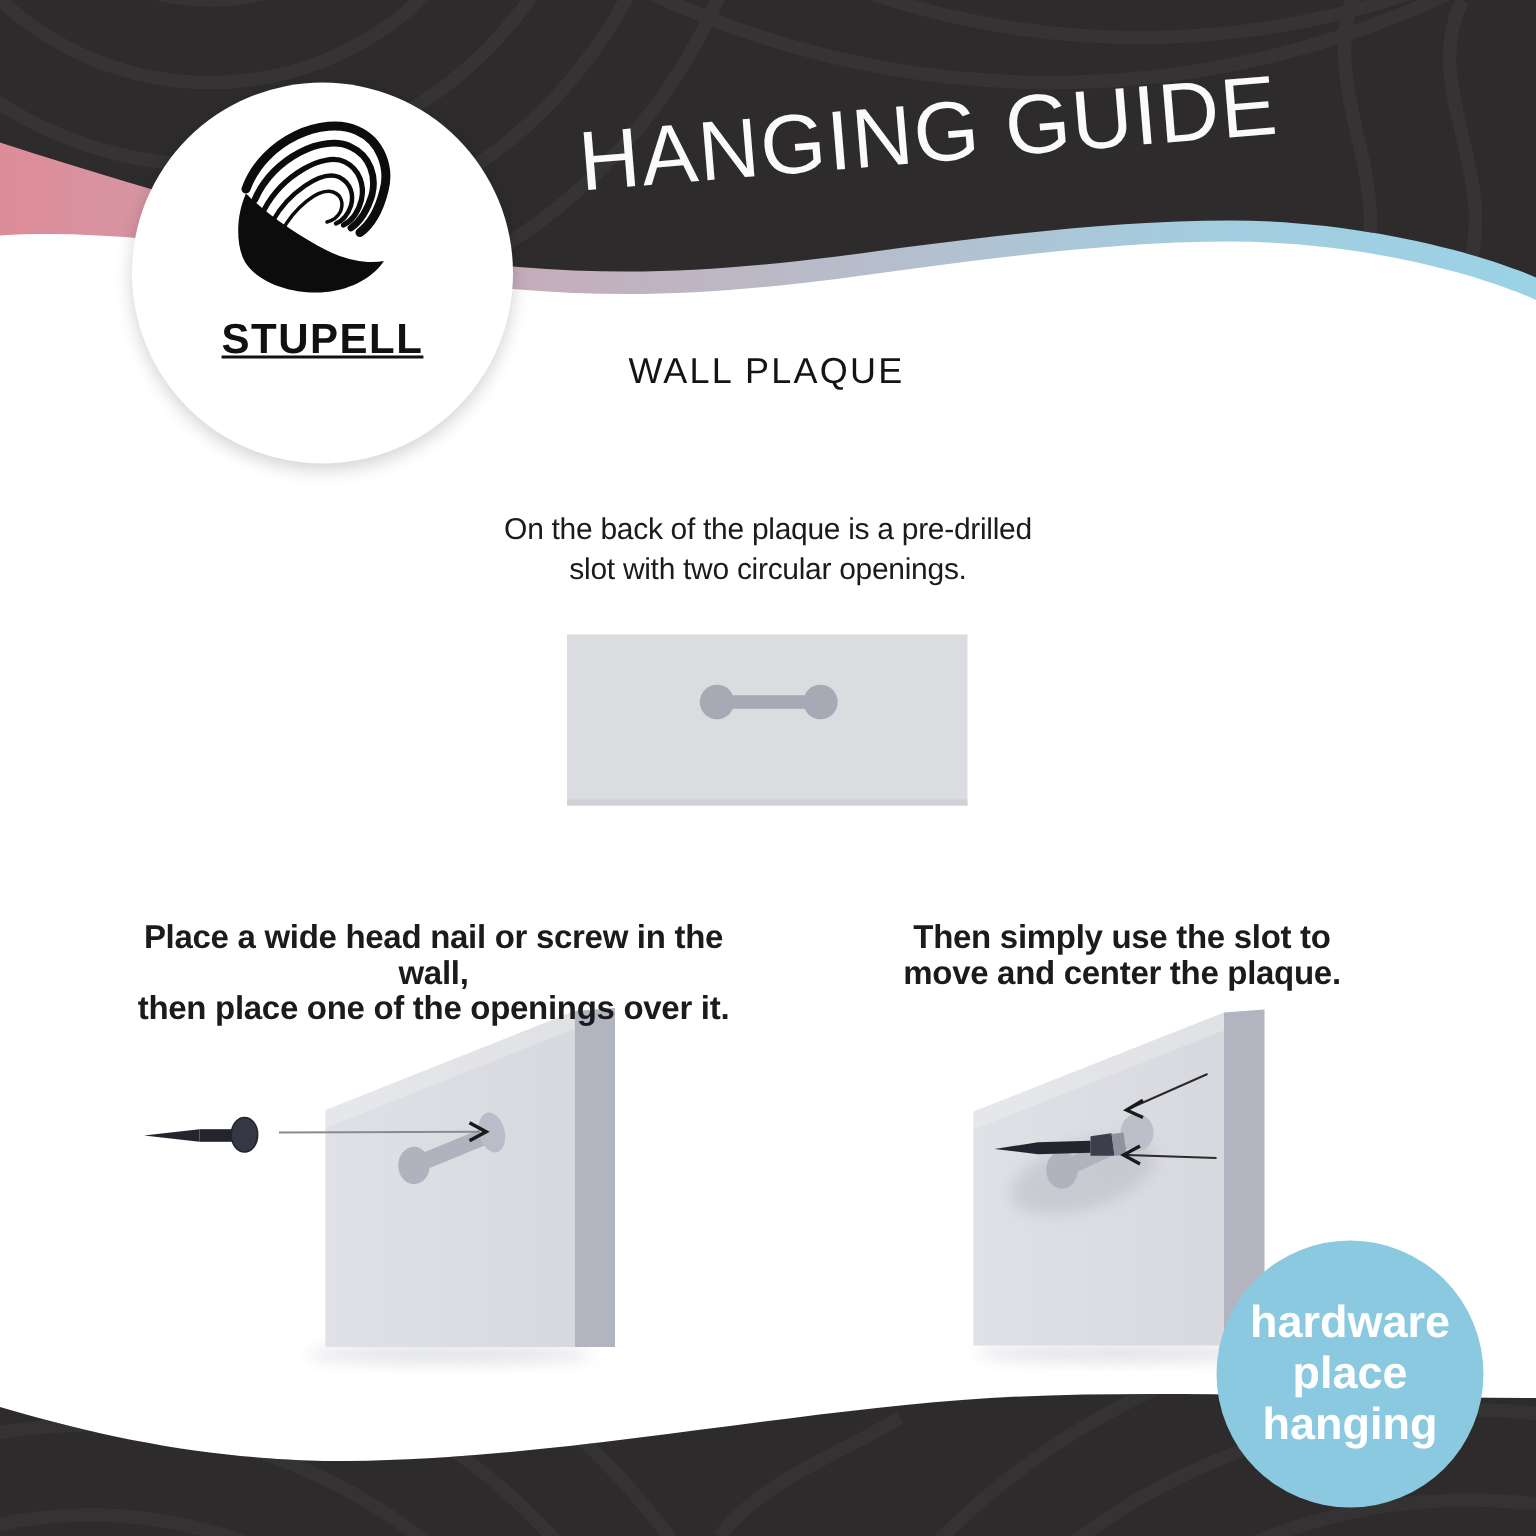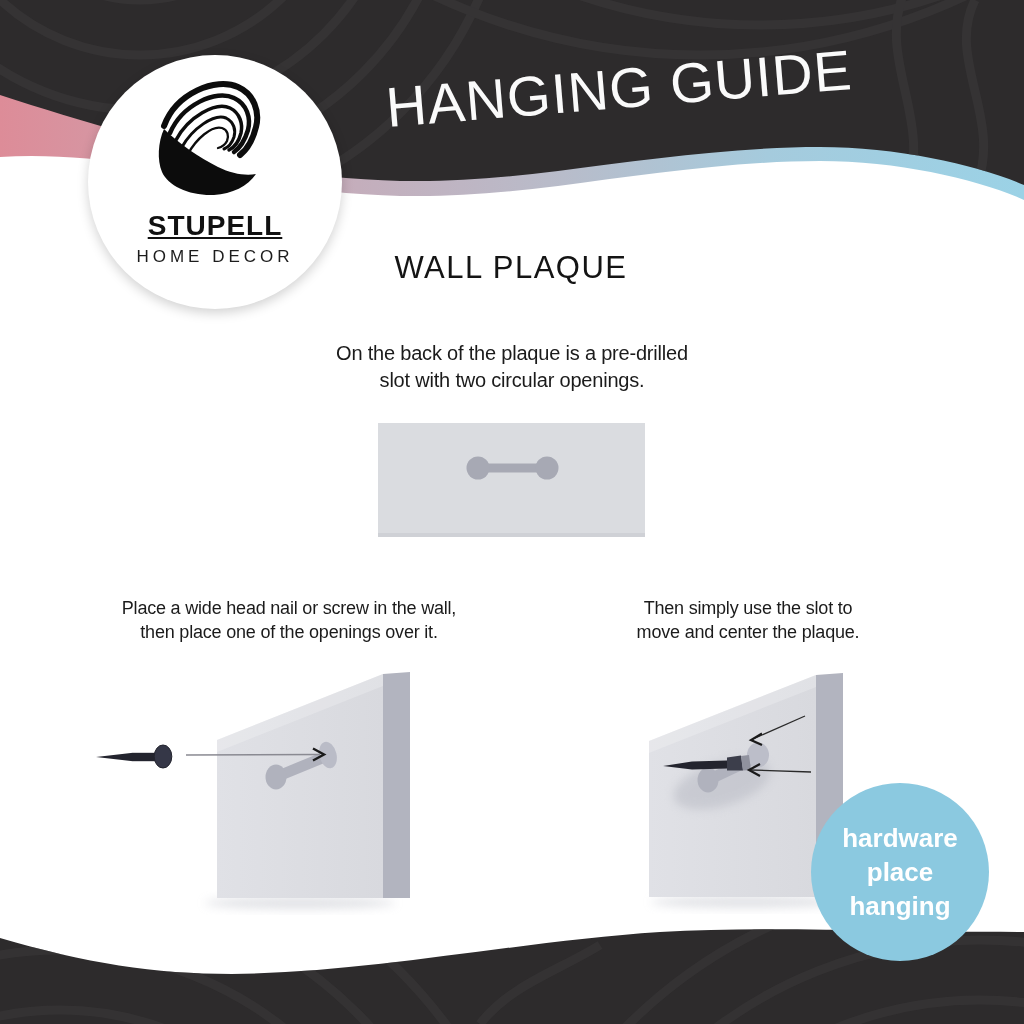--- a/index.html
+++ b/index.html
@@ -6,39 +6,39 @@
   .canvas{
     position:relative;width:1024px;height:1024px;overflow:hidden;background:#ffffff;
     font-family:"Liberation Sans","DejaVu Sans",sans-serif;color:#1b1b1b;
   }
   .art{position:absolute;left:0;top:0;width:1024px;height:1024px;z-index:0;}
   .txt{position:absolute;z-index:2;text-align:center;}
   .main-title{
     left:319px;top:57px;width:600px;line-height:64px;font-size:56px;font-weight:400;
     letter-spacing:1px;color:#fafafa;transform:rotate(-4.7deg);transform-origin:center;
   }
-  .product-heading{left:311px;top:250px;width:400px;font-size:31px;font-weight:400;letter-spacing:1.5px;color:#141414;}
+  .product-heading{left:311px;top:234px;width:400px;font-size:24px;font-weight:400;letter-spacing:1.5px;color:#141414;}
   .intro{left:212px;top:340px;width:600px;font-size:20px;font-weight:400;line-height:27px;letter-spacing:-0.2px;color:#1b1b1b;}
-  .step{font-size:18px;font-weight:400;line-height:23.5px;letter-spacing:-0.2px;color:#1b1b1b;}
+  .step{font-size:22px;font-weight:700;line-height:23.5px;letter-spacing:-0.2px;color:#1b1b1b;margin-top:16px;}
   .step-left{left:88px;top:597px;width:402px;}
   .step-right{left:547px;top:597px;width:402px;}
   .line{display:block;}
   .logo-circle{
     position:absolute;left:88px;top:55px;width:254px;height:254px;border-radius:50%;
     background:#ffffff;z-index:3;box-shadow:0 4px 12px rgba(0,0,0,0.18);
   }
   .s-mark{position:absolute;left:68px;top:24px;width:106px;height:120px;}
   .brand-name{position:absolute;left:0;top:155px;width:100%;text-align:center;
     font-size:28px;font-weight:700;letter-spacing:1px;color:#111111;text-decoration:underline;}
   .brand-tagline{position:absolute;left:0;top:192px;width:100%;text-align:center;
     font-size:17px;font-weight:400;letter-spacing:4px;color:#1c1c1c;}
   .badge{
-    position:absolute;left:811px;top:783px;width:178px;height:178px;border-radius:50%;
+    position:absolute;left:811px;top:827px;width:178px;height:178px;border-radius:50%;
     background:#8bc9e0;z-index:4;display:flex;flex-direction:column;align-items:center;justify-content:center;
-    color:#ffffff;font-size:26px;font-weight:700;line-height:34px;text-align:center;
+    color:#ffffff;font-size:30px;font-weight:700;line-height:34px;text-align:center;
   }
 </style>
 </head>
 <body>
 
 <div class="canvas">
 
   <svg class="art" viewBox="0 0 1024 1024" aria-hidden="true">
     <defs>
       <linearGradient id="ribbonGrad" x1="0" y1="0" x2="1024" y2="0" gradientUnits="userSpaceOnUse">
@@ -157,21 +157,20 @@
       <g fill="none" stroke="#0c0c0c" stroke-linecap="round">
         <path stroke-width="6" d="M8,47 C20,14 60,-2 82,8 C98,15 104,33 100,48 C97,60 92,70 84,76"></path>
         <path stroke-width="4.5" d="M14,54 C26,26 60,10 78,19 C91,25 95,39 92,51 C89,61 85,68 78,73"></path>
         <path stroke-width="3.5" d="M20,61 C32,38 60,22 74,29 C84,34 87,45 85,54 C83,62 79,68 73,71"></path>
         <path stroke-width="3" d="M26,68 C36,50 58,34 70,39 C78,43 80,51 78,58 C76,64 73,68 68,70"></path>
         <path stroke-width="2.3" d="M32,75 C40,60 56,46 66,49 C72,51 73,57 71,62 C69,66 66,68 62,69"></path>
       </g>
       <path fill="#0c0c0c" d="M8,50 C22,64 44,79 62,88 C76,95 90,97 100,95 C92,107 76,115 58,116 C34,117 12,107 6,93 C1,81 2,63 8,50 Z"></path>
     </svg>
     <div class="brand-name">STUPELL</div>
-    <div class="brand-tagline">HOME DECOR</div>
   </div>
 
   <div class="txt main-title">HANGING GUIDE</div>
 
   <div class="txt product-heading">WALL PLAQUE</div>
 
   <div class="txt intro">
     <span class="line">On the back of the plaque is a pre-drilled</span>
     <span class="line">slot with two circular openings.</span>
   </div>

